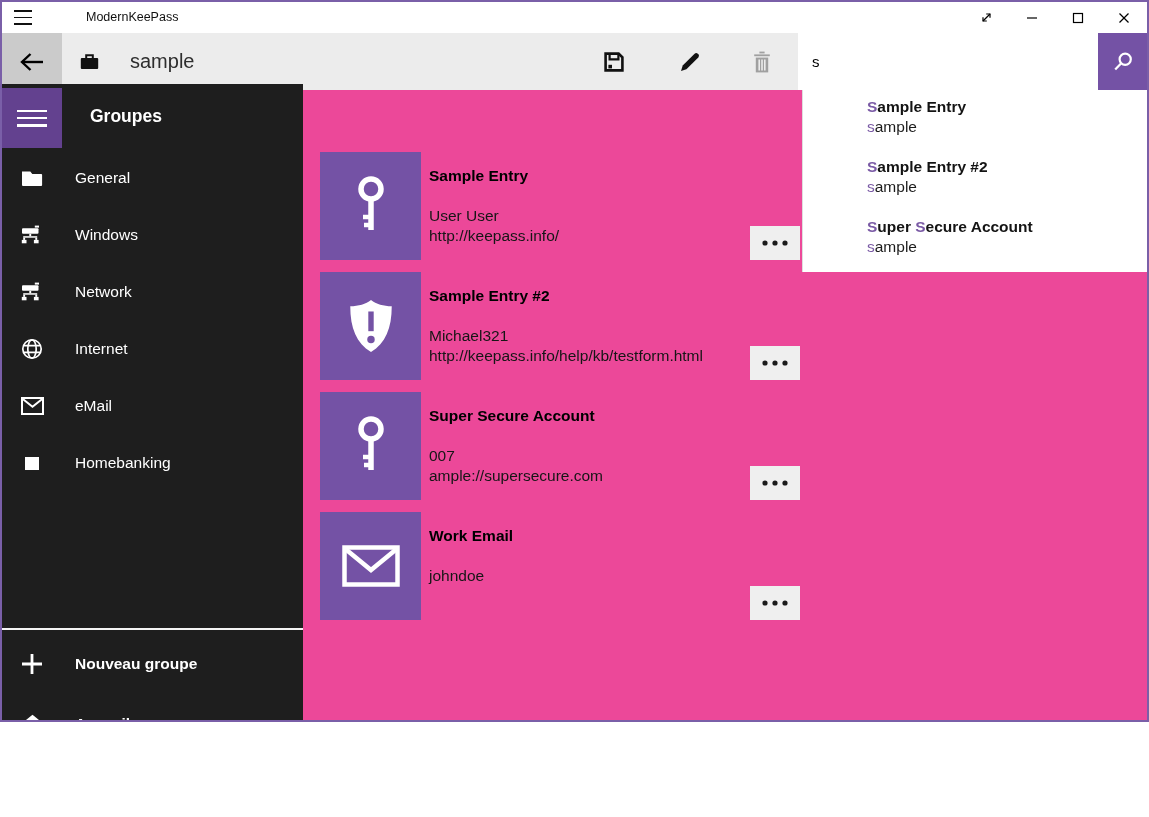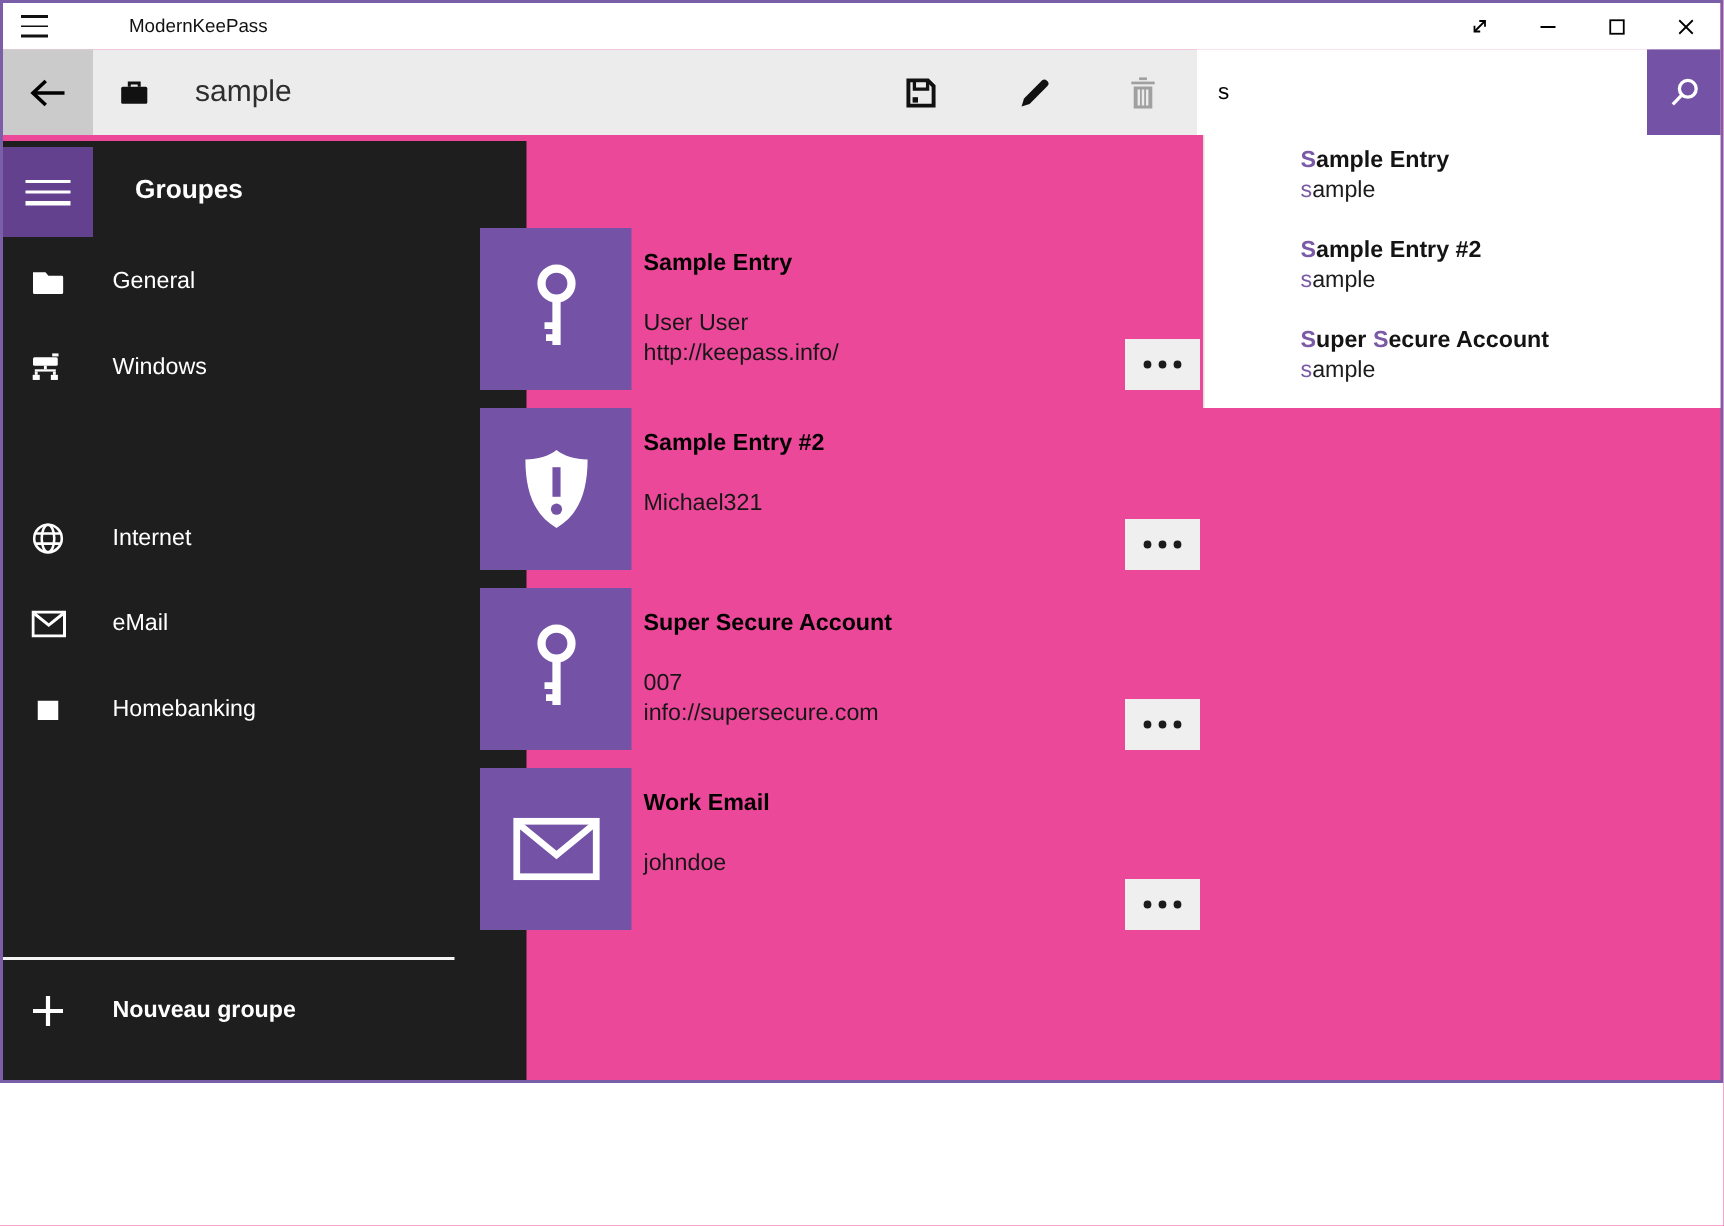--- a/index.html
+++ b/index.html
@@ -29,21 +29,21 @@
   .appbar{position:absolute;left:0;top:31px;right:0;height:57px;background:var(--appbar-bg);}
   .back-btn{position:absolute;left:0;top:0;width:60px;height:57px;background:var(--back-bg);display:flex;align-items:center;justify-content:center;}
   .db-icon{position:absolute;left:78px;top:50%;transform:translateY(-50%);width:19px;height:17px;}
   .db-name{position:absolute;left:128px;top:0;line-height:57px;font-size:20px;color:#2e2e2e;white-space:nowrap;}
   .abar-btn{position:absolute;top:0;width:50px;height:57px;display:flex;align-items:center;justify-content:center;}
   .abar-save{left:587px;}.abar-edit{left:663px;}.abar-del{left:735px;}
   .search-input{position:absolute;left:796px;top:0;width:302px;height:57px;border:none;outline:none;background:#fff;
     font-family:"Liberation Sans",sans-serif;font-size:15px;padding:0 0 0 14px;box-sizing:border-box;color:#000;}
   .search-btn{position:absolute;left:1096px;top:0;width:49px;height:57px;background:var(--accent);display:flex;align-items:center;justify-content:center;border:none;}
   
-  .sidebar{position:absolute;left:0;top:92px;bottom:0;width:301px;background:var(--sidebar-bg);color:#fff;padding-left:48px;}
+  .sidebar{position:absolute;left:0;top:82px;bottom:0;width:301px;background:var(--sidebar-bg);color:#fff;}
   .nav-toggle{position:absolute;left:0;top:4px;width:60px;height:60px;background:var(--nav-accent);display:flex;align-items:center;justify-content:center;}
   .nav-toggle .bars{width:30px;height:17px;display:flex;flex-direction:column;justify-content:space-between;}
   .nav-toggle .bars i{display:block;height:2.6px;background:#fff;}
   .side-title{position:absolute;left:88px;top:22px;font-size:17.5px;font-weight:700;}
   .srow{position:absolute;left:0;width:301px;height:40px;}
   .srow .ic{position:absolute;left:16px;top:0;width:28px;height:40px;display:flex;align-items:center;justify-content:center;}
   .srow .lbl{position:absolute;left:73px;top:50%;transform:translateY(-50%);font-size:15.5px;white-space:nowrap;}
   .srow.bold .lbl{font-weight:700;}
   .side-div{position:absolute;left:0;top:544px;width:301px;height:2px;background:#f4f4f4;}
   
@@ -178,20 +178,35 @@
           <rect x="8.3" y="8.8" width="1.9" height="2.4"></rect>
             <rect x="2.2" y="11.2" width="14" height="1.5"></rect>
           <rect x="2.2" y="12.7" width="1.9" height="2.2"></rect>
             <rect x="14.3" y="12.7" width="1.9" height="2.2"></rect>
           <rect x="0.8" y="14.9" width="4.7" height="3.4"></rect>
             <rect x="12.9" y="14.9" width="4.7" height="3.4"></rect>
         </svg>
       </span>
       <span class="lbl">Windows</span>
     </div>
+    <div class="srow" style="top:188px;">
+      <span class="ic">
+        <svg width="22" height="20" viewBox="0 0 22 20" fill="#fff">
+          <rect x="1" y="3.2" width="16.5" height="5.6" rx="1"></rect>
+            <rect x="13.8" y="0.6" width="4.2" height="2"></rect>
+          <rect x="8.3" y="8.8" width="1.9" height="2.4"></rect>
+            <rect x="2.2" y="11.2" width="14" height="1.5"></rect>
+          <rect x="2.2" y="12.7" width="1.9" height="2.2"></rect>
+            <rect x="14.3" y="12.7" width="1.9" height="2.2"></rect>
+          <rect x="0.8" y="14.9" width="4.7" height="3.4"></rect>
+            <rect x="12.9" y="14.9" width="4.7" height="3.4"></rect>
+        </svg>
+      </span>
+      <span class="lbl">Network</span>
+    </div>
     <div class="srow" style="top:245px;">
       <span class="ic">
         <svg width="22" height="22" viewBox="0 0 22 22" fill="none" stroke="#fff" stroke-width="1.7">
           <circle cx="11" cy="11" r="9.2"></circle>
             <ellipse cx="11" cy="11" rx="4.2" ry="9.2"></ellipse>
           <path d="M2.6 7.6 h16.8 M2.6 14.4 h16.8"></path>
         </svg>
       </span>
       <span class="lbl">Internet</span>
     </div>
@@ -257,41 +272,42 @@
   <div class="entry" style="top:270px;">
     <div class="tile">
       <svg width="50" height="56" viewBox="0 0 48 54">
         <path d="M24 2 C29 6 36 8 44 8 C44 29 38 44 24 52 C10 44 4 29 4 8 C12 8 19 6 24 2 z" fill="#fff"></path>
         <rect x="21.4" y="13" width="5.2" height="19" fill="var(--accent)"></rect>
         <circle cx="24" cy="40" r="3.6" fill="var(--accent)"></circle>
       </svg>
     </div>
     <div class="e-title">Sample Entry #2</div>
     <div class="e-user">Michael321</div>
+    <div class="e-url">http://keepass.info/help/kb/testform.html</div>
   </div>
   <button class="more-btn" style="top:344px;">
     <svg width="26" height="6" viewBox="0 0 26 6" fill="#1b1b1b">
       <circle cx="3" cy="3" r="2.6"></circle>
         <circle cx="13" cy="3" r="2.6"></circle>
         <circle cx="23" cy="3" r="2.6"></circle>
     </svg>
   </button>
 
   <div class="entry" style="top:390px;">
     <div class="tile">
       <svg width="44" height="62" viewBox="0 0 44 62" fill="none" stroke="#fff">
         <circle cx="22" cy="14" r="10" stroke-width="5.5"></circle>
         <line x1="22" y1="24.5" x2="22" y2="55" stroke-width="5.5"></line>
         <line x1="22" y1="42" x2="14" y2="42" stroke-width="4.5"></line>
         <line x1="22" y1="50" x2="15" y2="50" stroke-width="4.5"></line>
       </svg>
     </div>
     <div class="e-title">Super Secure Account</div>
     <div class="e-user">007</div>
-    <div class="e-url">info://supersecure.com</div>
+    <div class="e-url">ample://supersecure.com</div>
   </div>
   <button class="more-btn" style="top:464px;">
     <svg width="26" height="6" viewBox="0 0 26 6" fill="#1b1b1b">
       <circle cx="3" cy="3" r="2.6"></circle>
         <circle cx="13" cy="3" r="2.6"></circle>
         <circle cx="23" cy="3" r="2.6"></circle>
     </svg>
   </button>
 
   <div class="entry" style="top:510px;">

